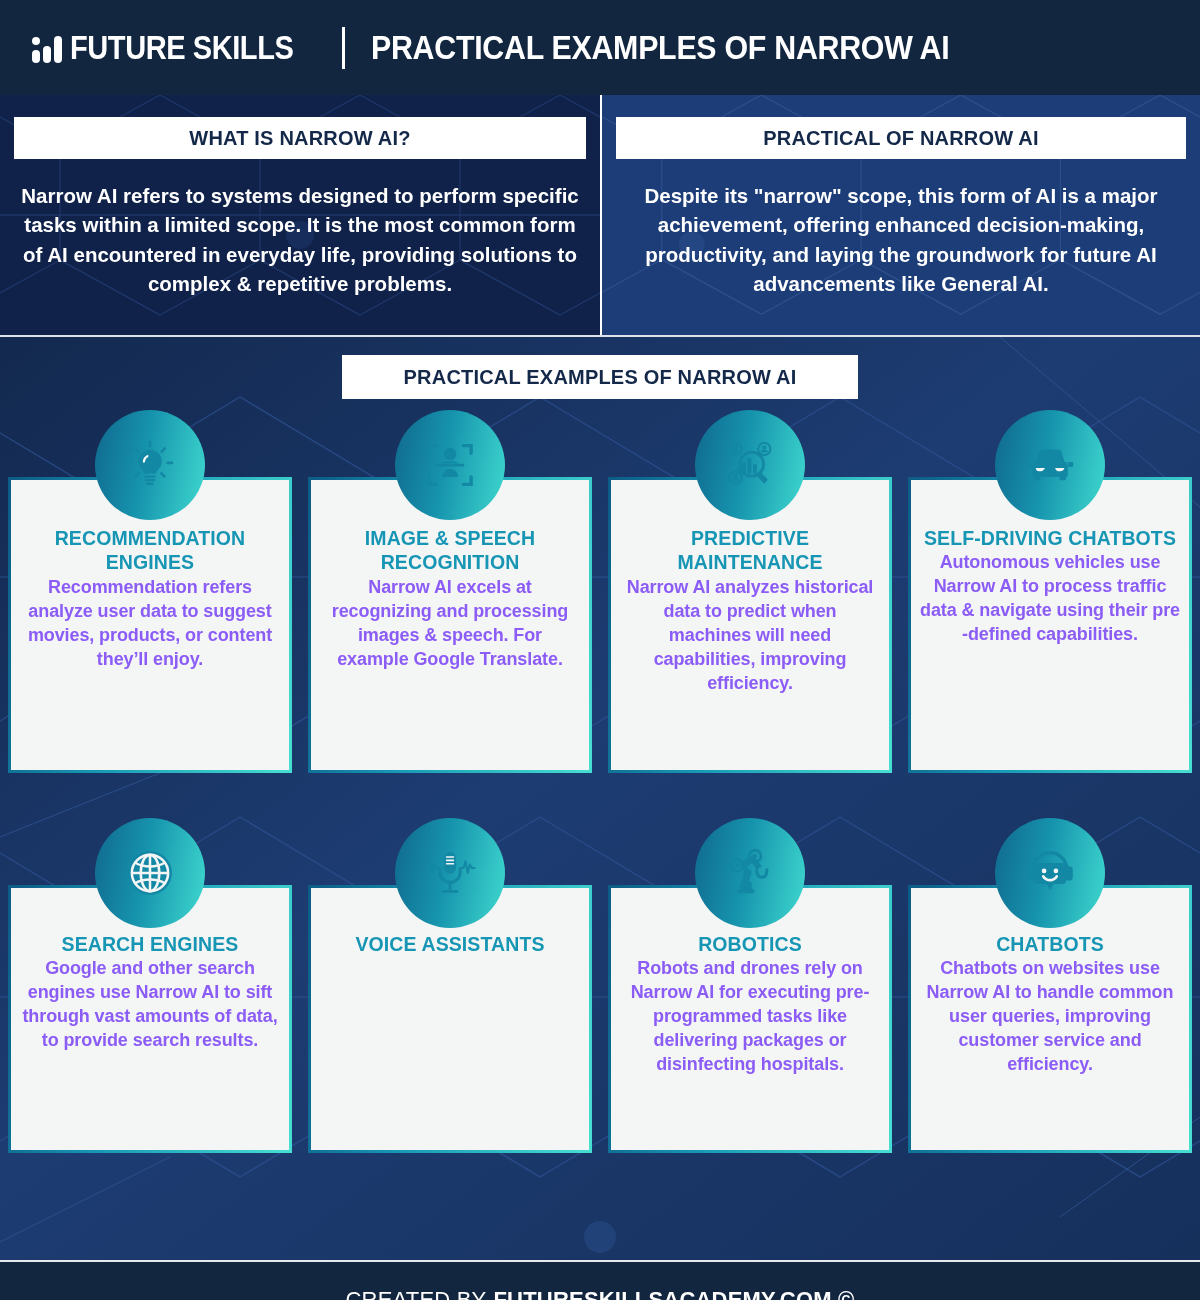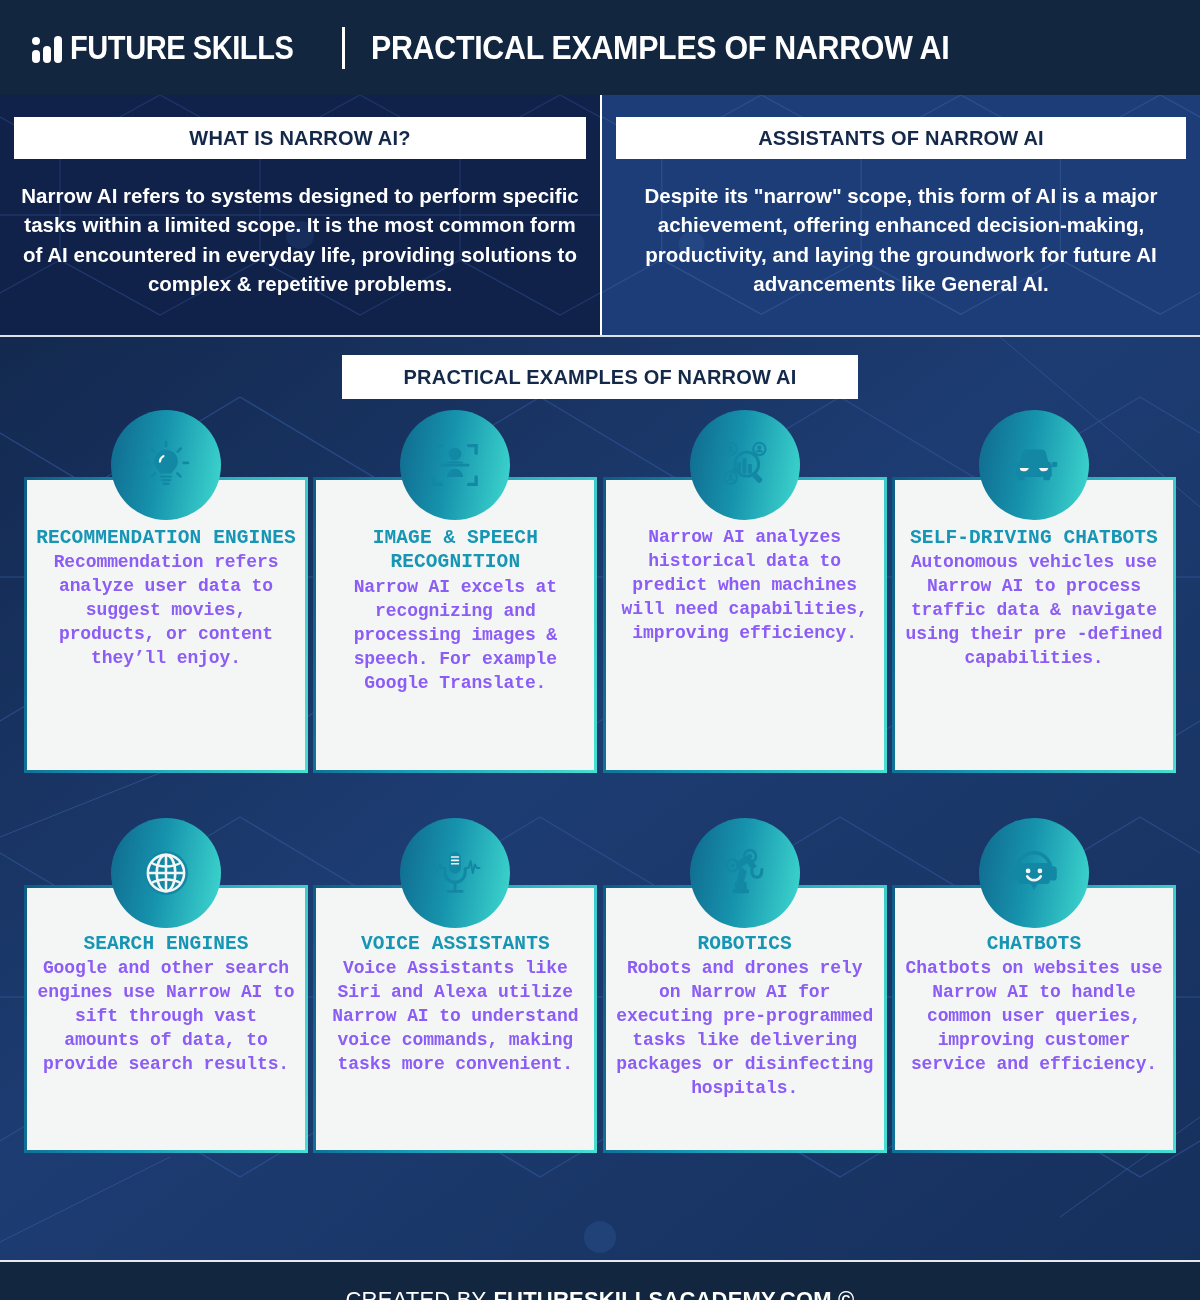--- a/index.html
+++ b/index.html
@@ -54,21 +54,21 @@
     position:relative; height:925px; background:#1b3668;
     overflow:hidden; border-top:2px solid rgba(255,255,255,.85);
   }
   .main-bg { position:absolute; inset:0; }
   .sec-title-wrap { position:relative; display:flex; justify-content:center; padding-top:18px; }
   .sec-title {
     background:#fff; color:#14294a; font-size:20px; font-weight:bold;
     padding:11px 62px 10px; letter-spacing:0.2px;
   }
 
-  .grid { position:relative; padding:0 24px;font-family:Liberation Mono, monospace; }
+  .grid { position:relative; padding:0 8px; }
   .row { display:flex; justify-content:space-between; }
   .row.r1 { margin-top:78px; }
   .row.r2 { margin-top:112px; }
 
   .card-wrap { width:284px; position:relative; }
   .card-icon {
     position:absolute; top:-62px; left:50%; transform:translateX(-50%);
     width:100px; height:100px; border-radius:50%;
     background:#f4f5f5; z-index:3;
     display:flex; align-items:center; justify-content:center;
@@ -152,21 +152,21 @@
           <path d="M160 0 L260 55 L260 165 L160 220 L60 165"></path>
           <path d="M260 55 L360 0 M260 165 L360 220"></path>
           <path d="M360 0 L460 55 L460 165 L360 220 L260 165"></path>
           <path d="M460 55 L560 0 M460 165 L560 220"></path>
           <path d="M560 0 L660 55 L660 165 L560 220 L460 165"></path>
         </g>
         <g fill="#3c619f" opacity=".5">
             <circle cx="90" cy="150" r="13"></circle>
           </g>
       </svg>
-      <div class="panel-title">ASSISTANTS OF NARROW AI</div>
+      <div class="panel-title">PRACTICAL OF NARROW AI</div>
       <div class="panel-body">Despite its "narrow" scope, this form of AI is a major achievement, offering enhanced decision-making, productivity, and laying the groundwork for future AI advancements like General AI.</div>
     </div>
   </div>
 
   <div class="main">
     <svg class="main-bg" viewBox="0 0 1200 925" preserveAspectRatio="none">
       <defs>
         <linearGradient id="mg" x1="0" y1="0" x2="1" y2="1">
           <stop offset="0" stop-color="#13294f"></stop>
           <stop offset="45%" stop-color="#1d3c72"></stop>
@@ -268,20 +268,21 @@
               </g>
               <rect x="16" y="36" width="4.6" height="6"></rect>
               <rect x="22.5" y="29" width="4.6" height="13"></rect>
               <rect x="29" y="24" width="4.6" height="18"></rect>
               <rect x="35.5" y="31" width="4.6" height="11"></rect>
               <circle cx="34" cy="31" r="14.2" fill="none" stroke="#1388a5" stroke-width="3.4"></circle>
               <rect x="43" y="41" width="6.5" height="13" rx="2" transform="rotate(-45 46 47)"></rect>
             </svg>
           </div>
           <div class="card">
+            <div class="card-title">PREDICTIVE MAINTENANCE</div>
             <div class="card-text">Narrow AI analyzes historical data to predict when machines will need capabilities, improving efficiency.</div>
           </div>
         </div>
 
         <div class="card-wrap">
           <div class="card-icon">
             <svg viewBox="0 0 64 64" fill="#1388a5">
               <path d="M14.5 30 18 17.5c.7-2.4 2.6-3.8 5-3.8h18c2.4 0 4.3 1.4 5 3.8L49.5 30z"></path>
               <path d="M11 32.5c0-2.5 2-4.5 4.5-4.5h33c2.5 0 4.5 2 4.5 4.5V44c0 1.3-1 2.3-2.3 2.3H13.3c-1.3 0-2.3-1-2.3-2.3z"></path>
               <path d="M4.5 28.5h6v6h-4a2 2 0 0 1-2-2z"></path>
@@ -331,21 +332,20 @@
               <rect x="30.3" y="43" width="3.4" height="10"></rect>
               <rect x="22" y="52" width="20" height="3.4" rx="1.7"></rect>
               <g stroke="#1388a5" stroke-width="2.4" fill="none" stroke-linecap="round" stroke-linejoin="round">
                 <path d="M3 26 L6 26 L8.5 18 L11 32 L13.5 22 L16 26 L19 26"></path>
                 <path d="M45 26 L48 26 L50.5 18 L53 32 L55.5 22 L58 26 L61 26"></path>
               </g>
             </svg>
           </div>
           <div class="card">
             <div class="card-title">VOICE ASSISTANTS</div>
-            <div class="card-text">Voice Assistants like Siri and Alexa utilize Narrow AI to understand voice commands, making tasks more convenient.</div>
           </div>
         </div>
 
         <div class="card-wrap">
           <div class="card-icon">
             <svg viewBox="0 0 64 64" fill="#1388a5">
               <path d="M20 20 L36 10 L40 17 L24 27 z"></path>
               <path d="M38 14 L46 24 L40 28 L33 18 z"></path>
               <path d="M26 24 L34 30 L30 44 L22 42 z"></path>
               <circle cx="17" cy="23" r="7" fill="none" stroke="#1388a5" stroke-width="3.2"></circle>

